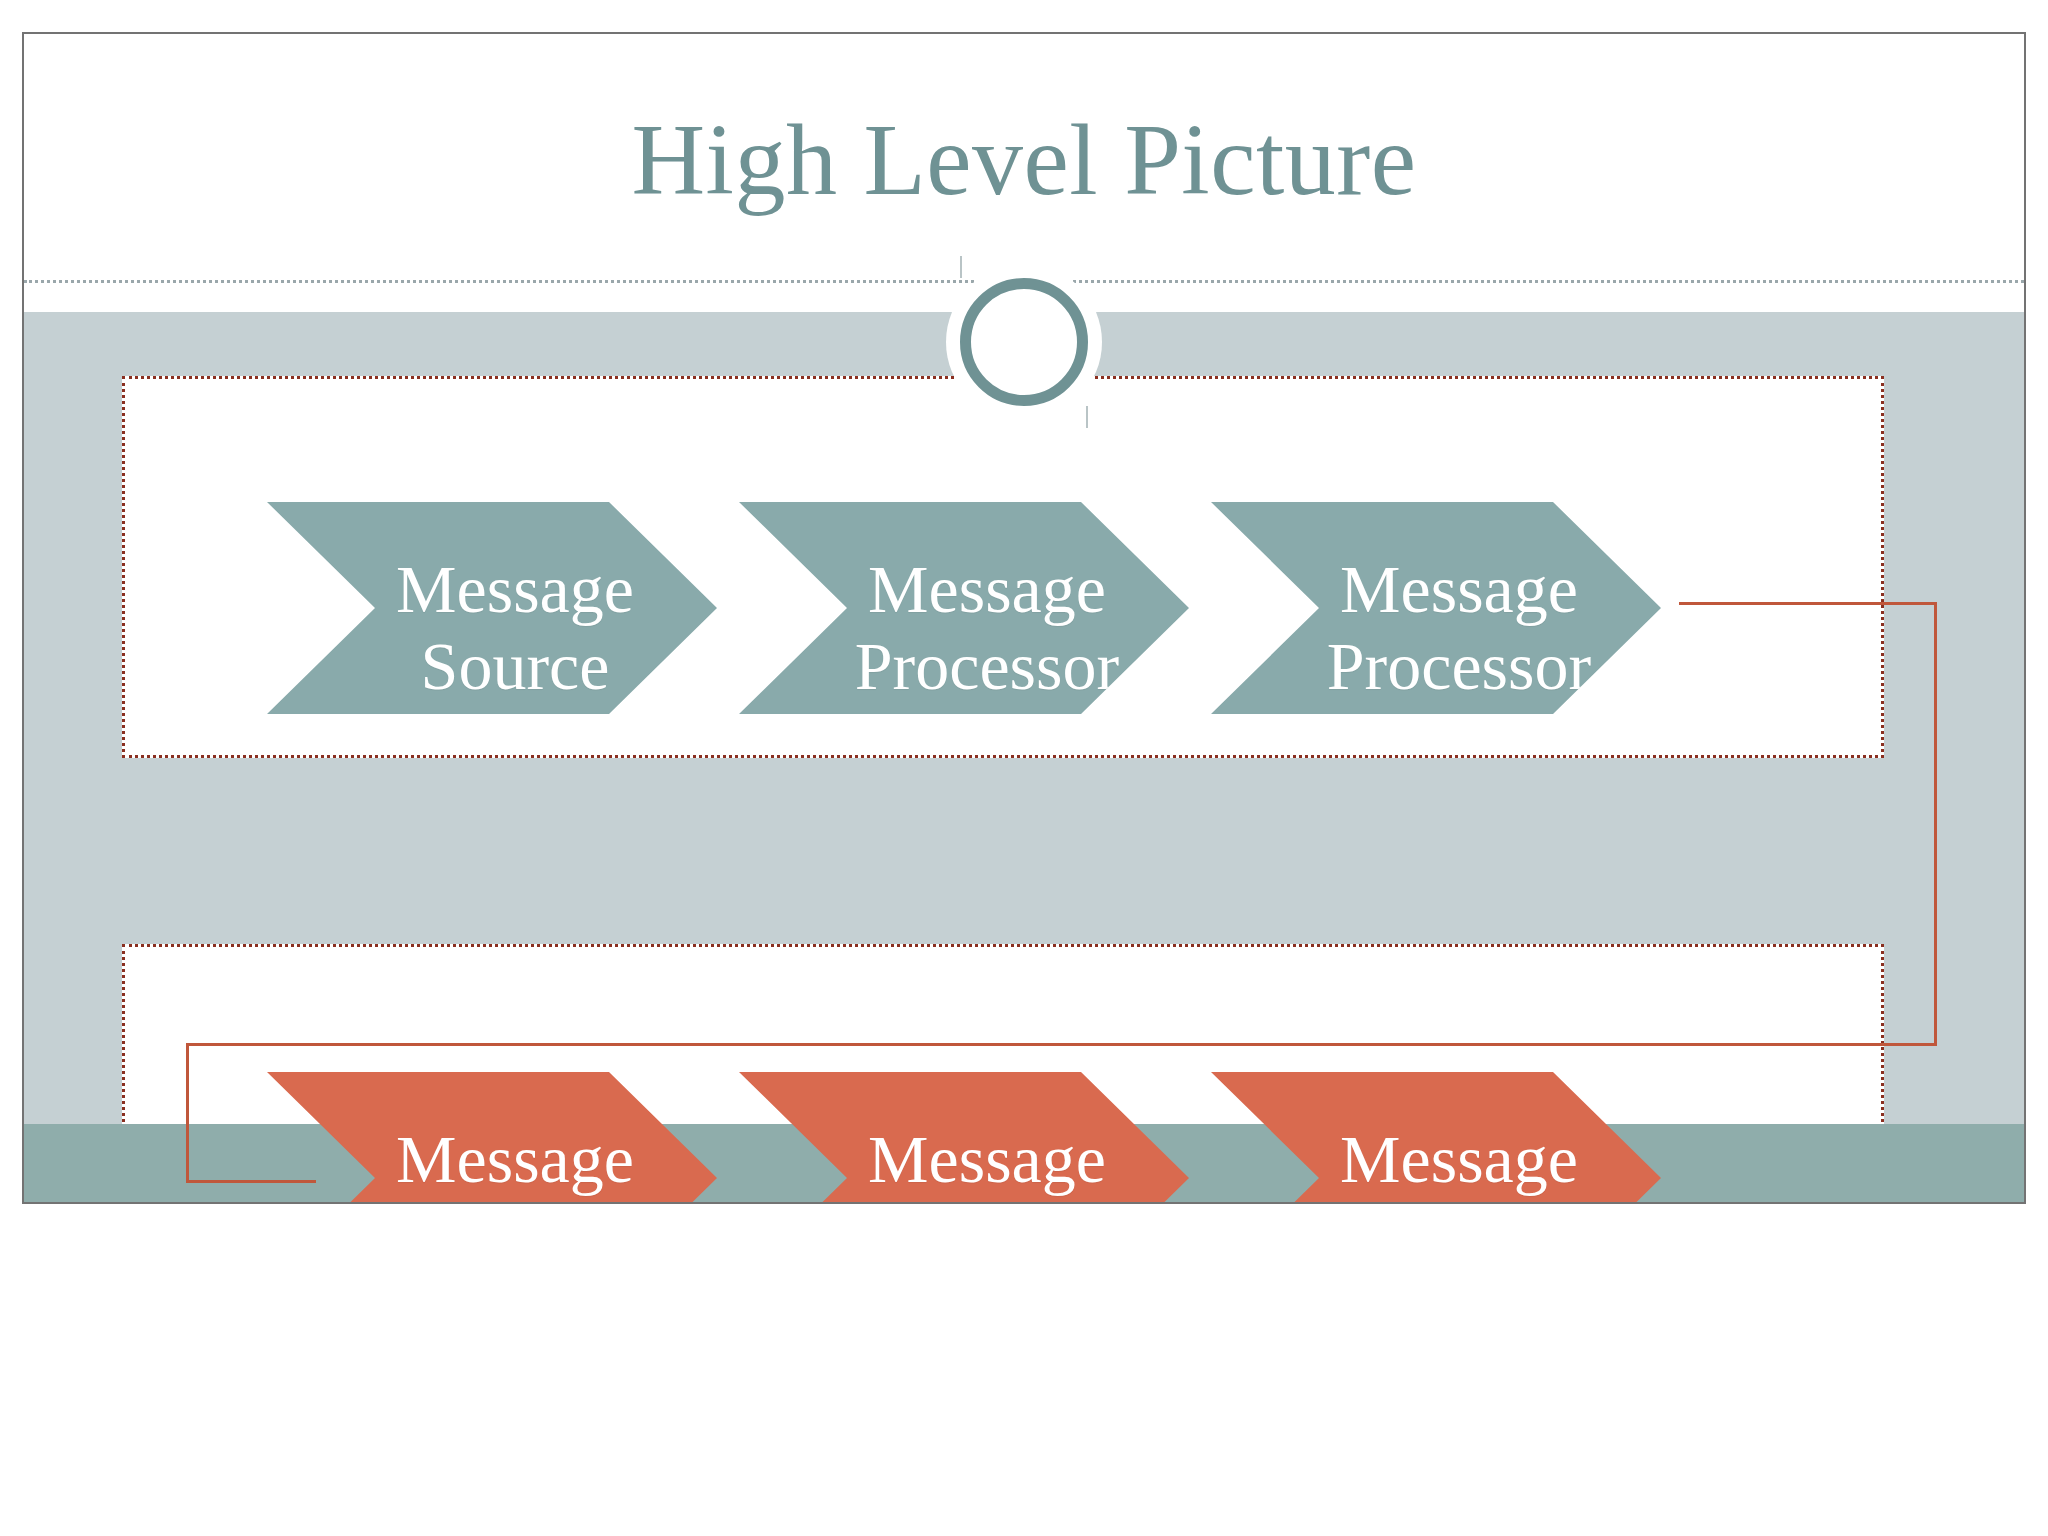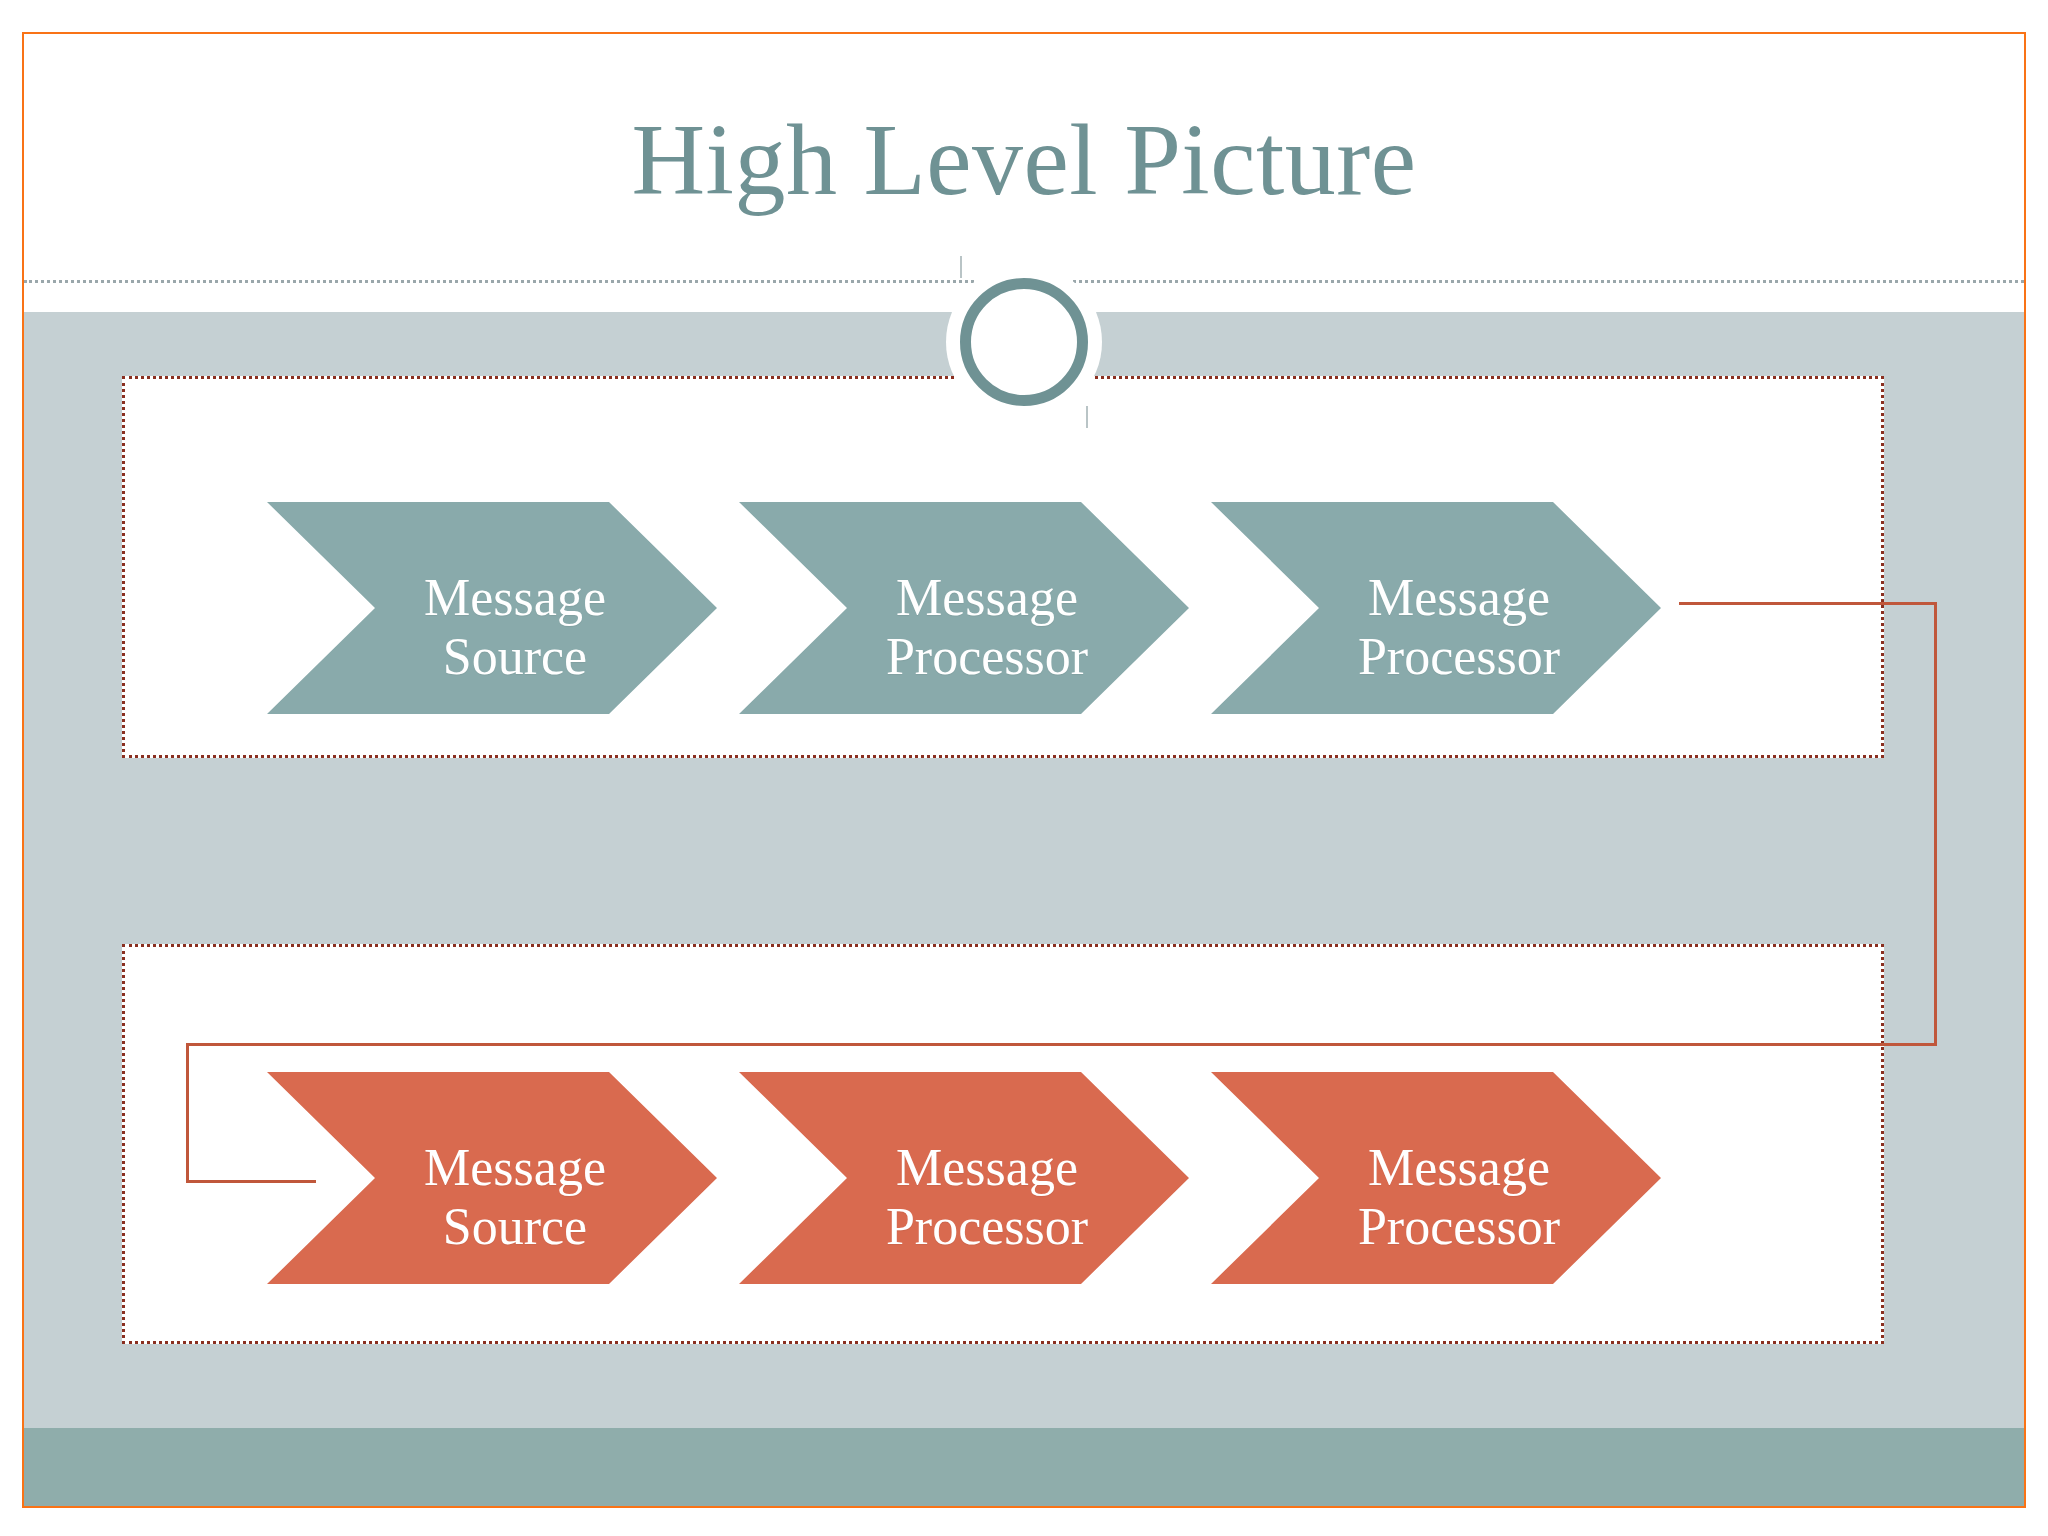--- a/index.html
+++ b/index.html
@@ -11,23 +11,23 @@
     font-family: "Liberation Serif", "DejaVu Serif", serif;
     overflow: hidden;
   }
 
   
   .slide {
     position: absolute;
     left: 22px;
     top: 32px;
     width: 2004px;
-    height: 1476px;
-    background: #ffffff;
-    border: 2px solid #f97316;
+    height: 1172px;
+    background: #ffffff;
+    border: 2px solid #737373;
     overflow: hidden;
   }
 
   
   .header {
     position: absolute;
     left: 0; top: 0;
     width: 100%;
     height: 278px;
     background: #ffffff;
@@ -150,21 +150,21 @@
     clip-path: polygon(0% 0%, 76% 0%, 100% 50%, 76% 100%, 0% 100%, 24% 50%);
     -webkit-clip-path: polygon(0% 0%, 76% 0%, 100% 50%, 76% 100%, 0% 100%, 24% 50%);
   }
   .chevron:last-child { margin-right: 0; }
 
   .chevron.teal { background: #89aaab; }
   .chevron.red  { background: #d96a4f; }
 
   .chevron-label {
     color: #ffffff;
-    font-size: 52px;
+    font-size: 68px;
     line-height: 1.12;
     text-align: center;
     white-space: pre-line;
     padding-left: 46px;
     text-shadow: 0 1px 1px rgba(0,0,0,0.06);
     margin-top: 39px;
   }
 
   
   .connector { position: absolute; z-index: 2; }

